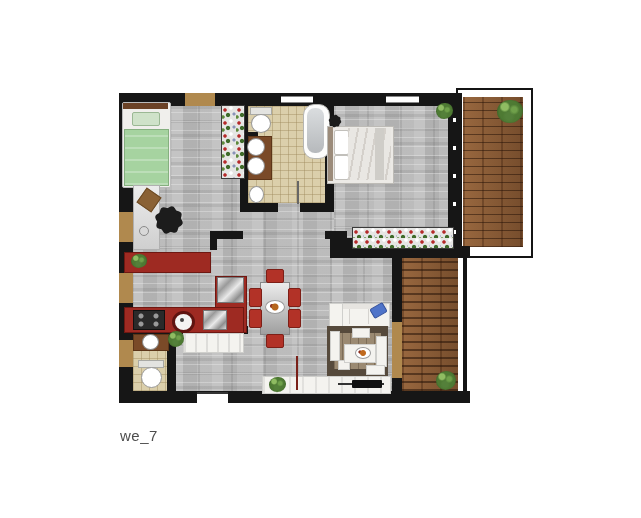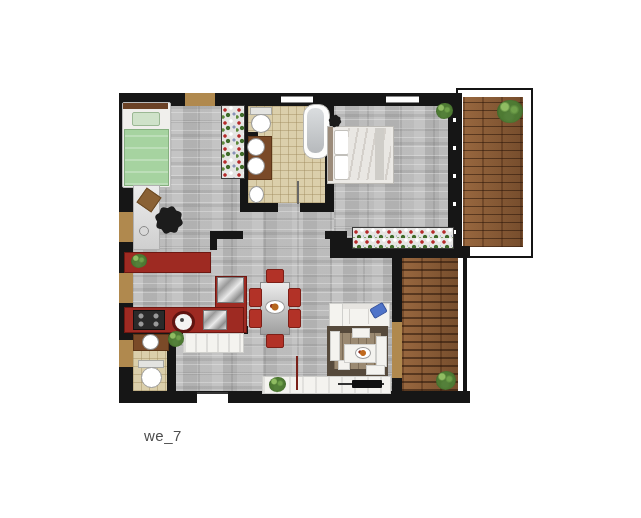--- a/index.html
+++ b/index.html
@@ -192,15 +192,15 @@
   <div class="ellipse" style="left:355px;top:347px;width:14px;height:10px;background:#fff;border:1px solid #999;
     background-image:radial-gradient(circle at 7px 5px,#c06a1e 2.5px,transparent 3.5px),radial-gradient(circle at 4px 4px,#8a2b1a 1.2px,transparent 2px);"></div>
 
   <div class="white-box" style="left:262px;top:376px;width:127px;height:16px;
     background-image:repeating-linear-gradient(90deg, rgba(120,120,120,.15) 0 2px, transparent 2px 13px);"></div>
   <div class="abs" style="left:338px;top:383px;width:46px;height:2px;background:#333;"></div>
   <div class="abs" style="left:352px;top:380px;width:30px;height:8px;background:#111;border-radius:1px;"></div>
   <div class="plant" style="left:269px;top:377px;width:17px;height:15px;"></div>
   <div class="abs" style="left:296px;top:356px;width:2px;height:34px;background:#7a2018;"></div>
 
-  <div class="caption" style="left:120px;top:427px;margin-left:24px;">we_7</div>
+  <div class="caption" style="left:120px;top:427px;">we_7</div>
 
 </div>
 
 </body></html>

